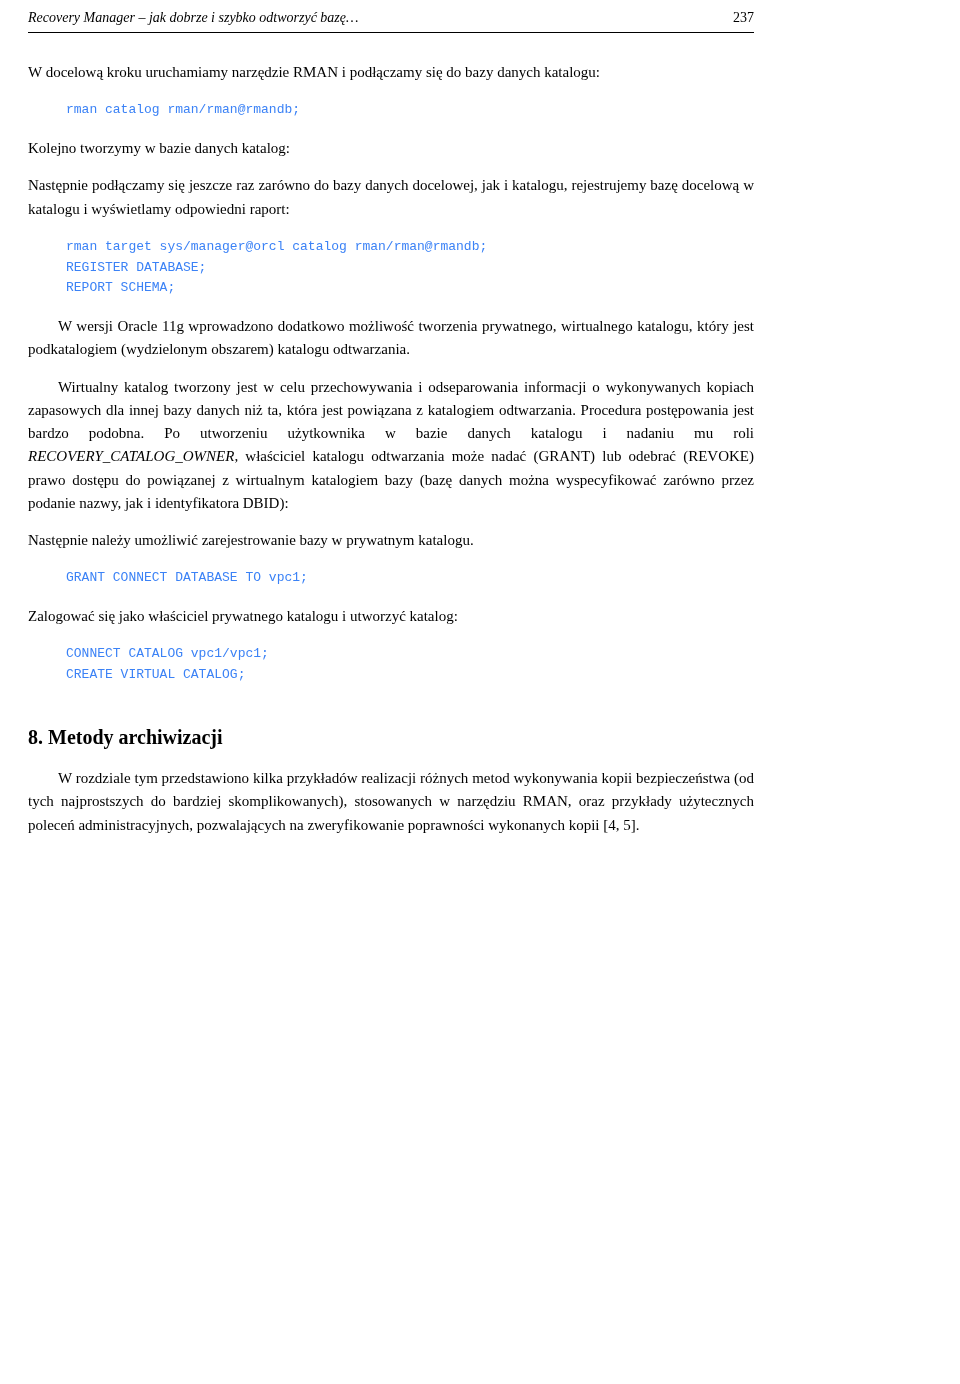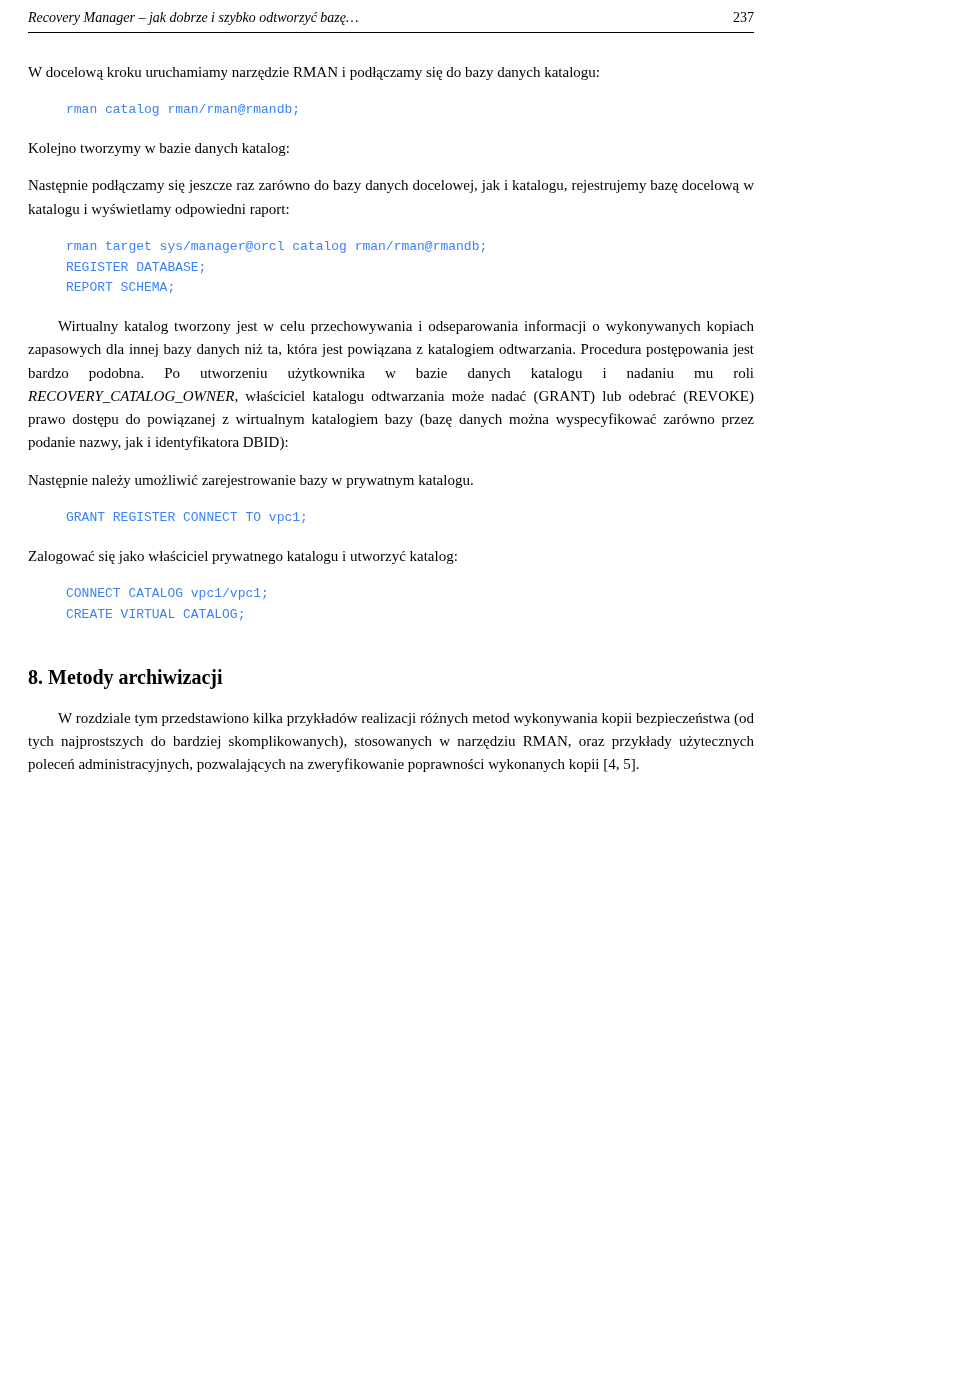--- a/index.html
+++ b/index.html
@@ -95,29 +95,30 @@
 
   <p class="body-text">Kolejno tworzymy w bazie danych katalog:</p>
 
 
   <p class="body-text">Następnie podłączamy się jeszcze raz zarówno do bazy danych docelowej, jak i katalogu, rejestrujemy bazę docelową w katalogu i wyświetlamy odpowiedni raport:</p>
 
   <div class="code-block">rman target sys/manager@orcl catalog rman/rman@rmandb;
 REGISTER DATABASE;
 REPORT SCHEMA;</div>
 
+  <p class="body-text-indent">W wersji Oracle 11g wprowadzono dodatkowo możliwość tworzenia prywatnego, wirtualnego katalogu, który jest podkatalogiem (wydzielonym obszarem) katalogu odtwarzania.</p>
 
   <p class="body-text-indent">
     <span>Wirtualny katalog tworzony jest w celu przechowywania i odseparowania informacji o wykonywanych kopiach zapasowych dla innej bazy danych niż ta, która jest powiązana z katalogiem odtwarzania. Procedura postępowania jest bardzo podobna. Po utworzeniu użytkownika w bazie danych katalogu i nadaniu mu roli </span><span class="italic">RECOVERY_CATALOG_OWNER</span><span>, właściciel katalogu odtwarzania może nadać (GRANT) lub odebrać (REVOKE) prawo dostępu do powiązanej z wirtualnym katalogiem bazy (bazę danych można wyspecyfikować zarówno przez podanie nazwy, jak i identyfikatora DBID):</span>
   </p>
 
 
   <p class="body-text">Następnie należy umożliwić zarejestrowanie bazy w prywatnym katalogu.</p>
 
-  <div class="code-block">GRANT REGISTER CONNECT TO vpc1;</div>
+  <div class="code-block">GRANT CONNECT DATABASE TO vpc1;</div>
 
   <p class="body-text">Zalogować się jako właściciel prywatnego katalogu i utworzyć katalog:</p>
 
   <div class="code-block">CONNECT CATALOG vpc1/vpc1;
 CREATE VIRTUAL CATALOG;</div>
 
   <h2 class="section-heading">
     <span>8. </span>
     <span>Metody archiwizacji</span>
   </h2>

